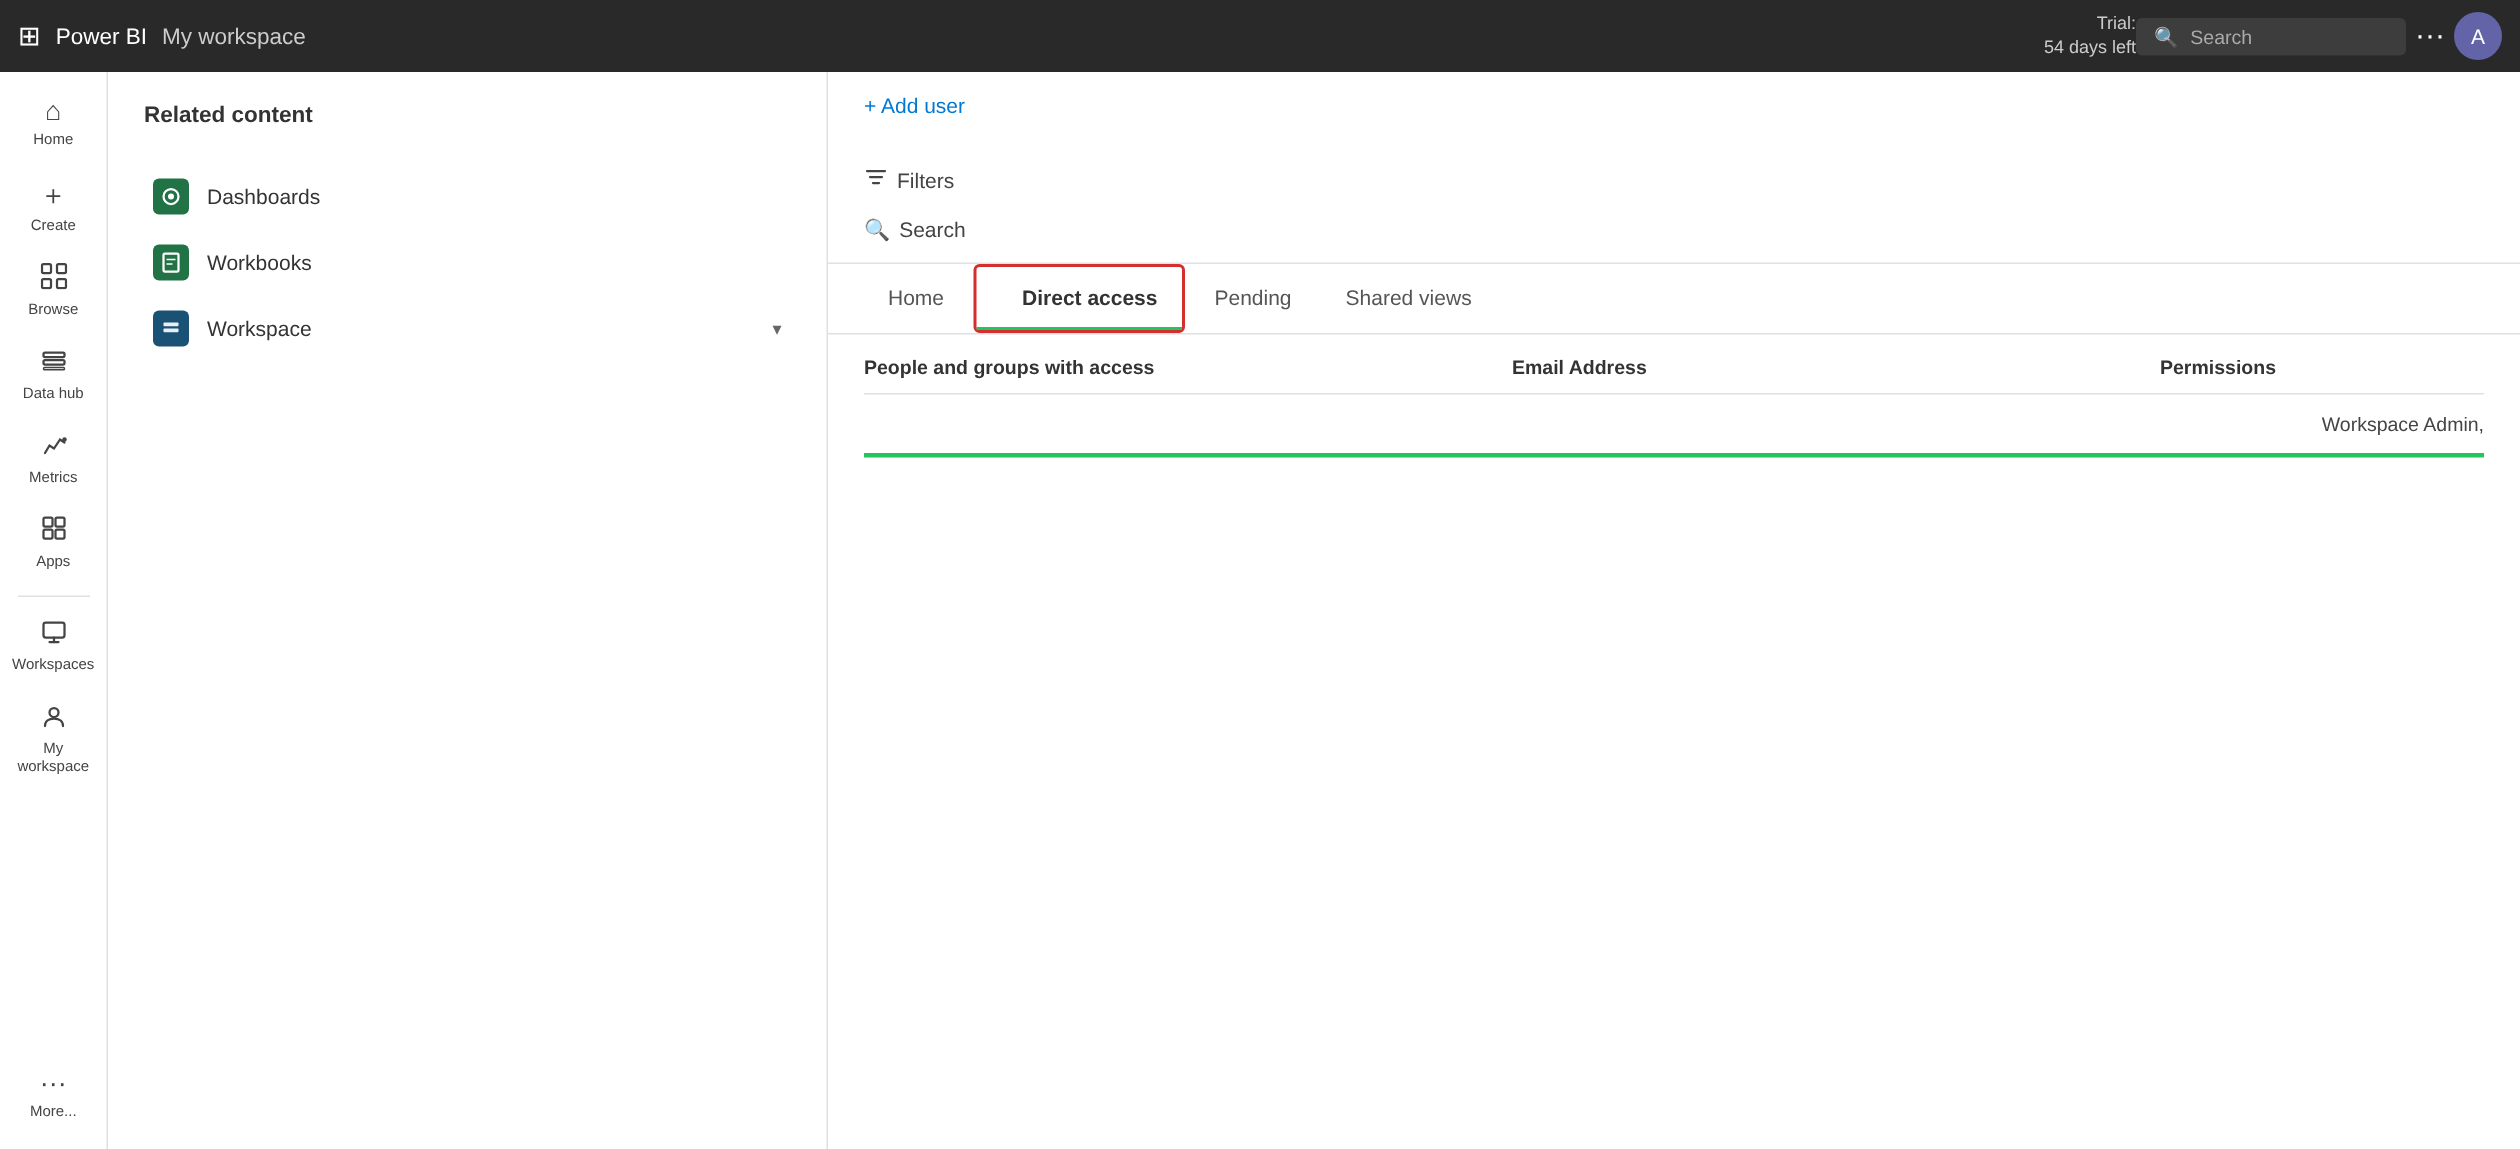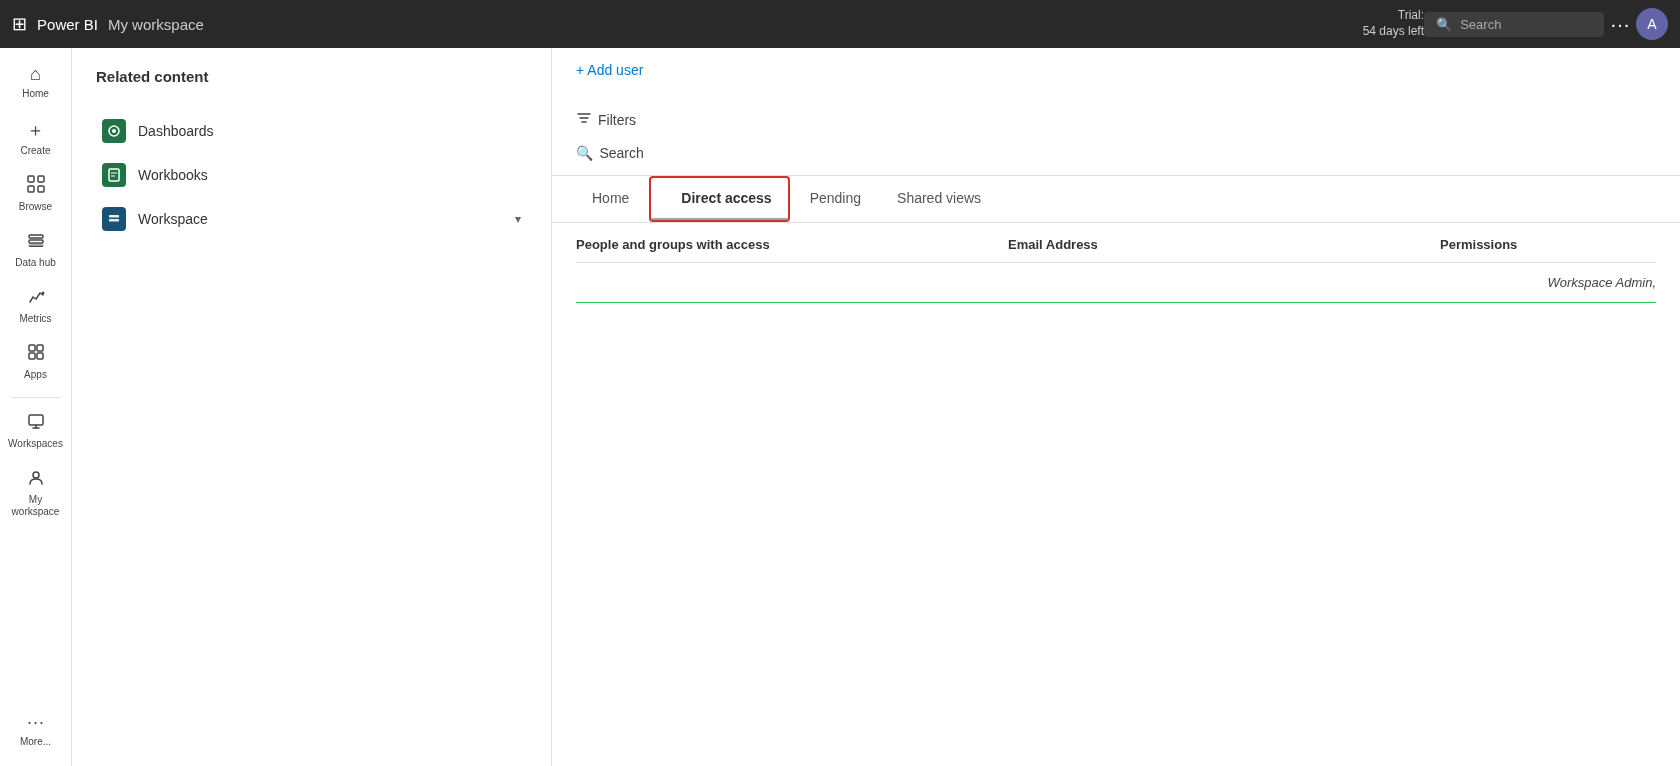--- a/index.html
+++ b/index.html
@@ -243,21 +243,21 @@
       padding: 12px 16px;
       font-size: 14px;
       color: #555;
       cursor: pointer;
       border-bottom: 2px solid transparent;
       white-space: nowrap;
     }
     .tab.active {
       color: #333;
       font-weight: 600;
-      border-bottom: 2px solid #a3a3a3;
+      border-bottom: 2px solid #22c55e;
       padding-left: 30px;
       
     }
     .tab-active-wrapper {
       border: 2px solid #d32f2f;
       border-radius: 4px;
       padding: 0;
     }
 
     
@@ -271,23 +271,22 @@
       padding: 14px 0 10px 0;
       border-bottom: 1px solid #e0e0e0;
     }
     .col-people { flex: 2; font-size: 13px; font-weight: 600; color: #333; }
     .col-email { flex: 2; font-size: 13px; font-weight: 600; color: #333; }
     .col-permissions { flex: 1; font-size: 13px; font-weight: 600; color: #333; text-align: left; }
 
     .table-row-item {
       display: flex;
       padding: 12px 0;
-      border-bottom: 1px solid #22c55e;
-      align-items: center;
-      font-style: italic;
+      border-bottom: 3px solid #22c55e;
+      align-items: center;
     }
     .row-people { flex: 2; font-size: 13px; color: #444; }
     .row-email { flex: 2; font-size: 13px; color: #444; }
     .row-permissions { flex: 1; font-size: 13px; color: #444; text-align: right; }
   </style>
 </head>
 <body>
 
 <div class="topbar">
   <div class="topbar-left">

